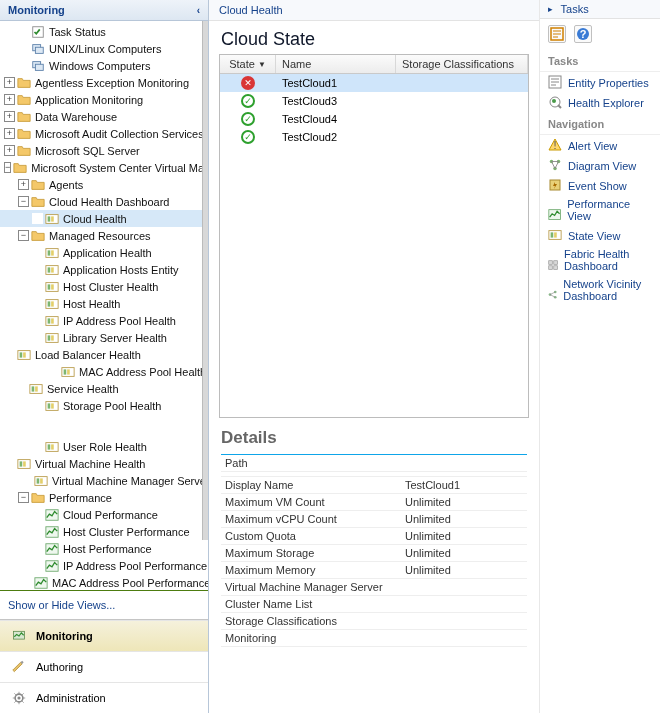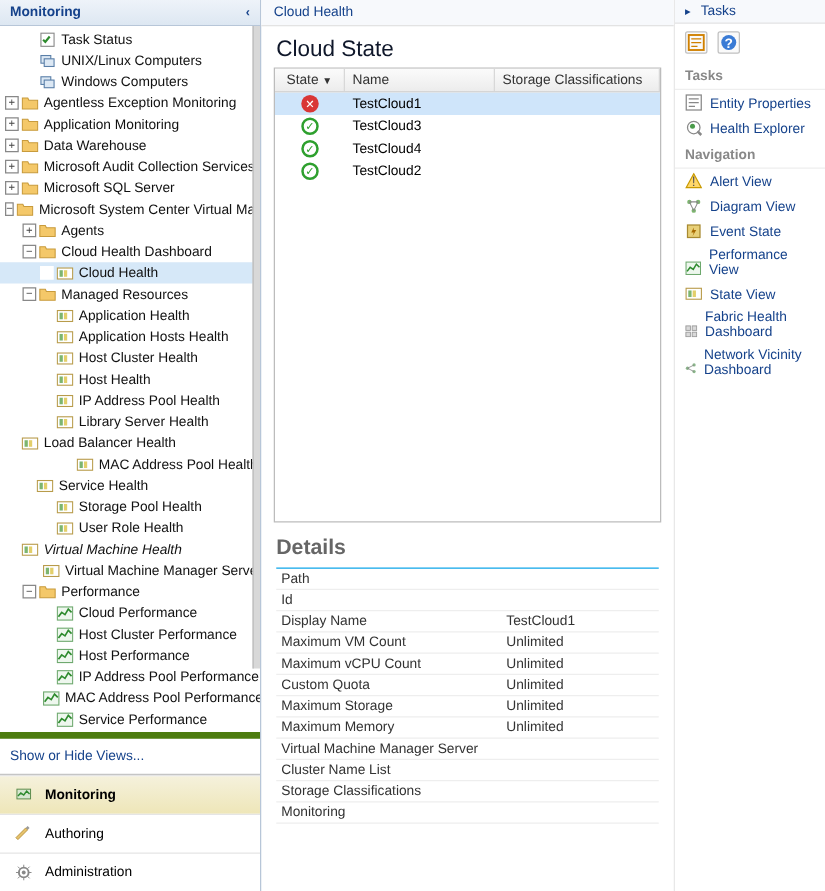--- a/index.html
+++ b/index.html
@@ -12,21 +12,21 @@
 .pane-hdr .chev { color:#15428b; font-size:10px; }
 .tree { flex:1; overflow:auto; padding:2px 0; user-select:none; background:#fff; position:relative; }
 .tree-scrollbar { position:absolute; right:0; top:0; bottom:50px; width:6px; background:#d8d8d8; border-left:1px solid #bbb; }
 .node { display:flex; align-items:center; height:17px; padding-left:4px; white-space:nowrap; cursor:default; }
 .node.sel { background:#d6e8f8; }
 .tgl { width:11px; height:11px; border:1px solid #888; display:flex; align-items:center; justify-content:center; font-size:9px; line-height:1; color:#444; margin-right:2px; background:#fff; }
 .tgl.none { border:none; }
 .ic { width:14px; height:14px; margin-right:4px; display:flex; align-items:center; justify-content:center; }
 .ic svg { width:14px; height:14px; }
 .lbl { color:#111; }
-.bottom-links { padding:6px 8px; border-top:6px solid #4d7c0f; color:#15428b; }
+.bottom-links { padding:6px 8px; border-top:1px solid #4d7c0f; color:#15428b; }
 .bottom-links div { margin:2px 0; cursor:pointer; }
 .wunder { border-top:1px solid #c5c5c5; }
 .wunder .item { display:flex; align-items:center; padding:6px 10px; border-top:1px solid #e5e5e5; cursor:pointer; }
 .wunder .item.active { background:linear-gradient(#f5f1dc,#eee6b8); font-weight:bold; }
 .wunder .ic { width:18px; height:18px; margin-right:8px; }
 .mid-hdr { padding:4px 10px; color:#15428b; font-size:11px; background:#f7f9fc; border-bottom:1px solid #e3e3e3; }
 .sect-title { font-size:18px; color:#0f172a; padding:8px 12px 4px; }
 .grid { margin:0 10px; border:1px solid #bcbcbc; height:364px; display:flex; flex-direction:column; }
 .grid-hd { display:flex; background:linear-gradient(#fbfbfb,#ececec); border-bottom:1px solid #c9c9c9; }
 .grid-hd .c { padding:3px 6px; border-right:1px solid #d8d8d8; color:#333; display:flex; align-items:center; gap:3px; }
@@ -199,21 +199,21 @@
       </div>
       <div class="node" style="padding-left: 32px;">
         <span class="tgl none"></span>
         <span class="ic">
           <svg viewBox="0 0 16 16">
             <rect x="1" y="3" width="14" height="10" fill="#fff" stroke="#b89b4a"></rect>
             <rect x="3" y="5" width="3" height="6" fill="#7db56f"></rect>
             <rect x="7" y="5" width="3" height="6" fill="#e3cf6a"></rect>
           </svg>
         </span>
-        <span class="lbl">Application Hosts Health</span>
+        <span class="lbl">Application Hosts Entity</span>
       </div>
       <div class="node" style="padding-left: 32px;">
         <span class="tgl none"></span>
         <span class="ic">
           <svg viewBox="0 0 16 16">
             <rect x="1" y="3" width="14" height="10" fill="#fff" stroke="#b89b4a"></rect>
             <rect x="3" y="5" width="3" height="6" fill="#7db56f"></rect>
             <rect x="7" y="5" width="3" height="6" fill="#e3cf6a"></rect>
           </svg>
         </span>
@@ -289,32 +289,32 @@
         <span class="tgl none"></span>
         <span class="ic">
           <svg viewBox="0 0 16 16">
             <rect x="1" y="3" width="14" height="10" fill="#fff" stroke="#b89b4a"></rect>
             <rect x="3" y="5" width="3" height="6" fill="#7db56f"></rect>
             <rect x="7" y="5" width="3" height="6" fill="#e3cf6a"></rect>
           </svg>
         </span>
         <span class="lbl">Storage Pool Health</span>
       </div>
-      <div class="node" style="padding-left: 32px;">
+      <div class="node" style="padding-left: 32px; margin-top: 24px;">
         <span class="tgl none"></span>
         <span class="ic">
           <svg viewBox="0 0 16 16">
             <rect x="1" y="3" width="14" height="10" fill="#fff" stroke="#b89b4a"></rect>
             <rect x="3" y="5" width="3" height="6" fill="#7db56f"></rect>
             <rect x="7" y="5" width="3" height="6" fill="#e3cf6a"></rect>
           </svg>
         </span>
         <span class="lbl">User Role Health</span>
       </div>
-      <div class="node" style=" font-style: italic;">
+      <div class="node" style="">
         <span class="tgl none"></span>
         <span class="ic">
           <svg viewBox="0 0 16 16">
             <rect x="1" y="3" width="14" height="10" fill="#fff" stroke="#b89b4a"></rect>
             <rect x="3" y="5" width="3" height="6" fill="#7db56f"></rect>
             <rect x="7" y="5" width="3" height="6" fill="#e3cf6a"></rect>
           </svg>
         </span>
         <span class="lbl">Virtual Machine Health</span>
       </div>
@@ -478,21 +478,20 @@
       </div>
   </div>
   <div class="details">
     <h2>Details</h2>
     <div class="dtbl" id="dtbl">
         <div class="drow">
           <div class="k">Path</div>
           <div class="v"></div>
         </div>
         <div class="drow">
-          <div class="k">Id</div>
           <div class="v"></div>
         </div>
         <div class="drow">
           <div class="k">Display Name</div>
           <div class="v">TestCloud1</div>
         </div>
         <div class="drow">
           <div class="k">Maximum VM Count</div>
           <div class="v">Unlimited</div>
         </div>
@@ -594,21 +593,21 @@
         </span>
         <span>Diagram View</span>
       </div>
       <div class="rlink">
         <span class="ric">
           <svg viewBox="0 0 14 14">
             <rect x="2" y="2" width="10" height="10" fill="#e8d078" stroke="#a88a30"></rect>
             <path d="M7 4l-2 4h2l-1 3 3-5H7z" fill="#a86a00"></path>
           </svg>
         </span>
-        <span>Event State</span>
+        <span>Event Show</span>
       </div>
       <div class="rlink">
         <span class="ric">
           <svg viewBox="0 0 16 16">
             <rect x="1" y="2" width="14" height="12" fill="#eef7ee" stroke="#6da86d"></rect>
             <path d="M2 11l3-4 3 2 3-5 3 3" fill="none" stroke="#2e8b2e" stroke-width="1.5"></path>
           </svg>
         </span>
         <span>Performance View</span>
       </div>

